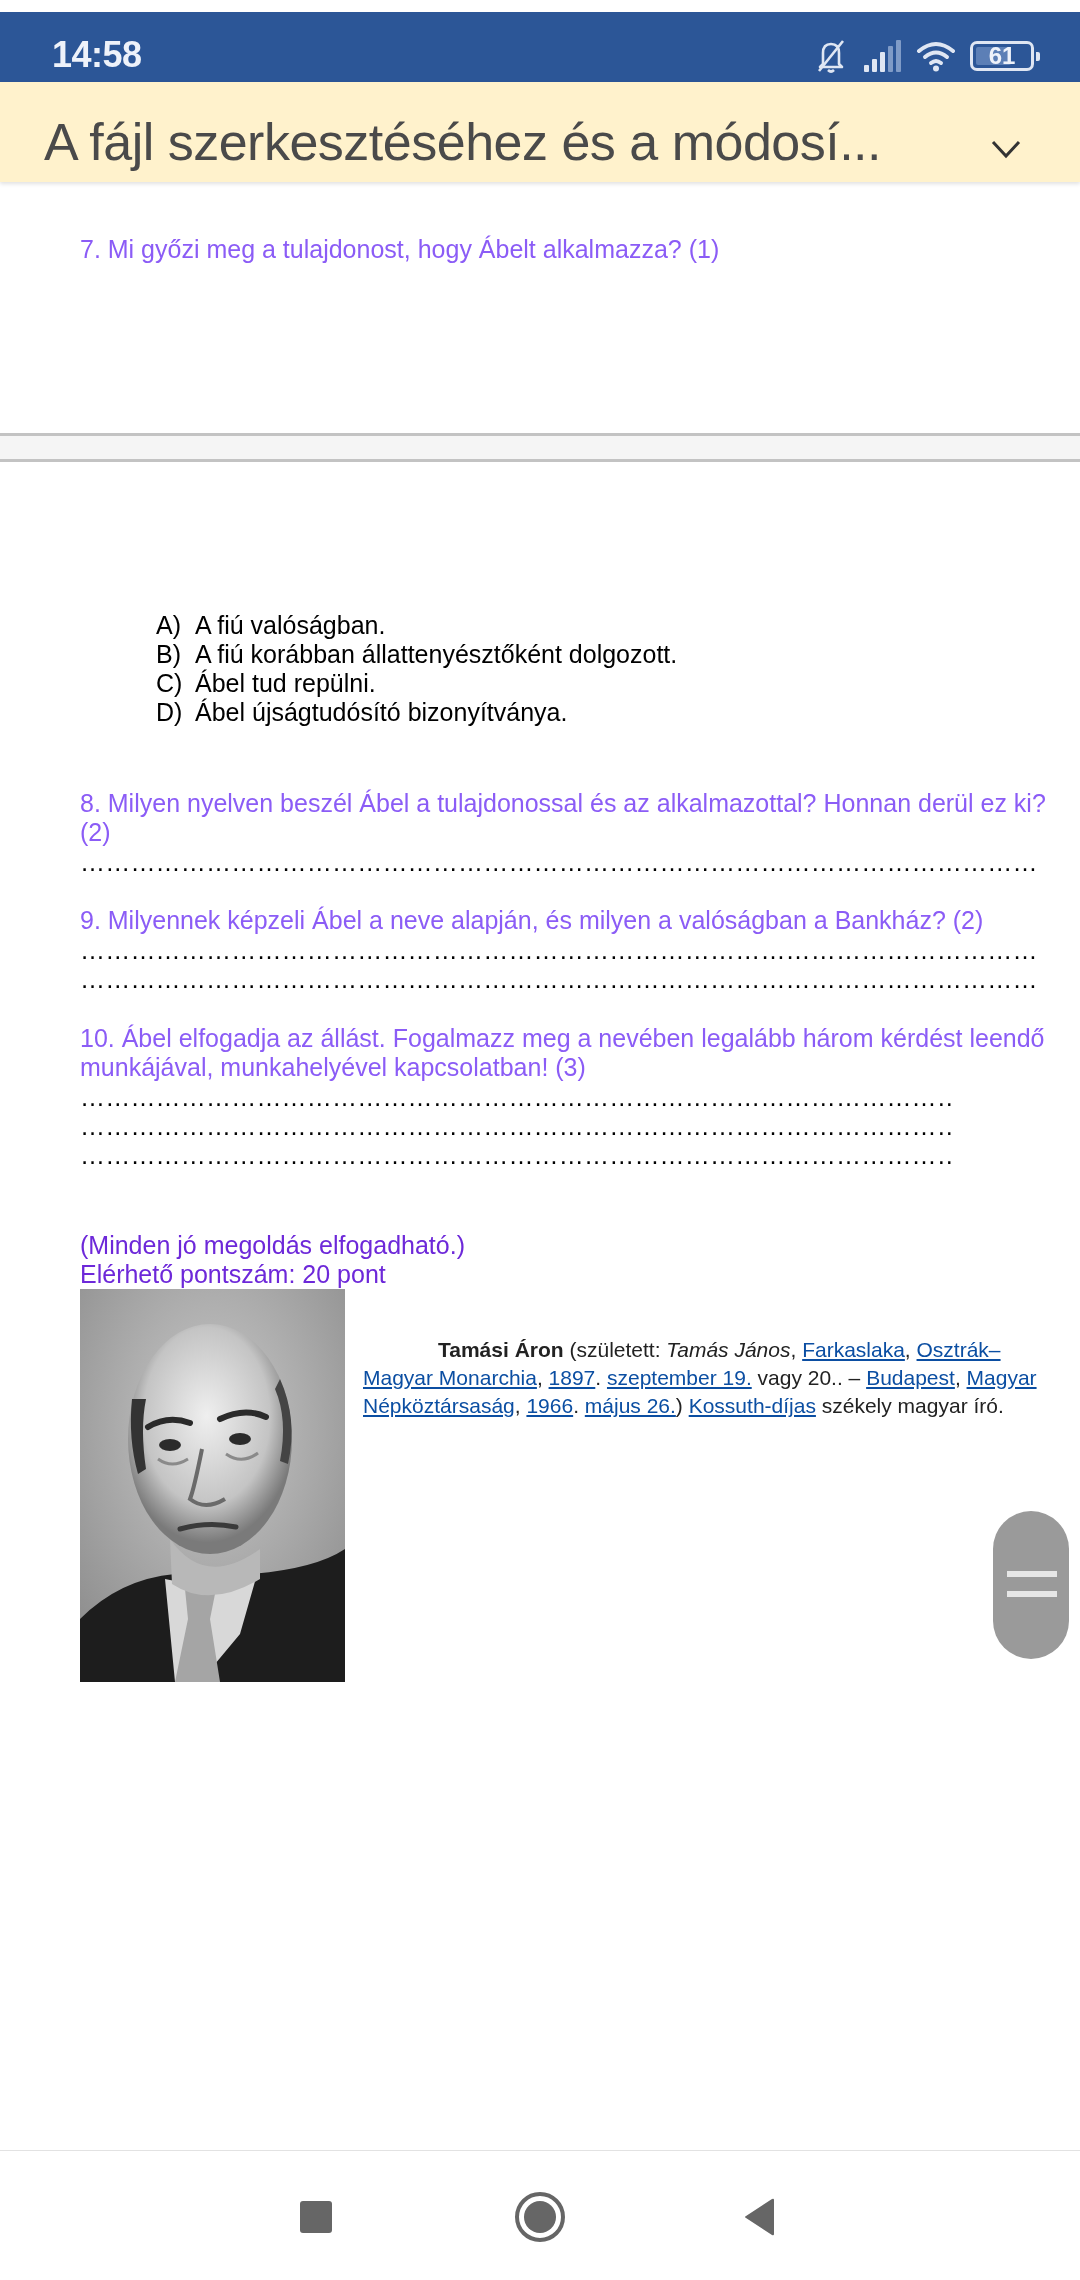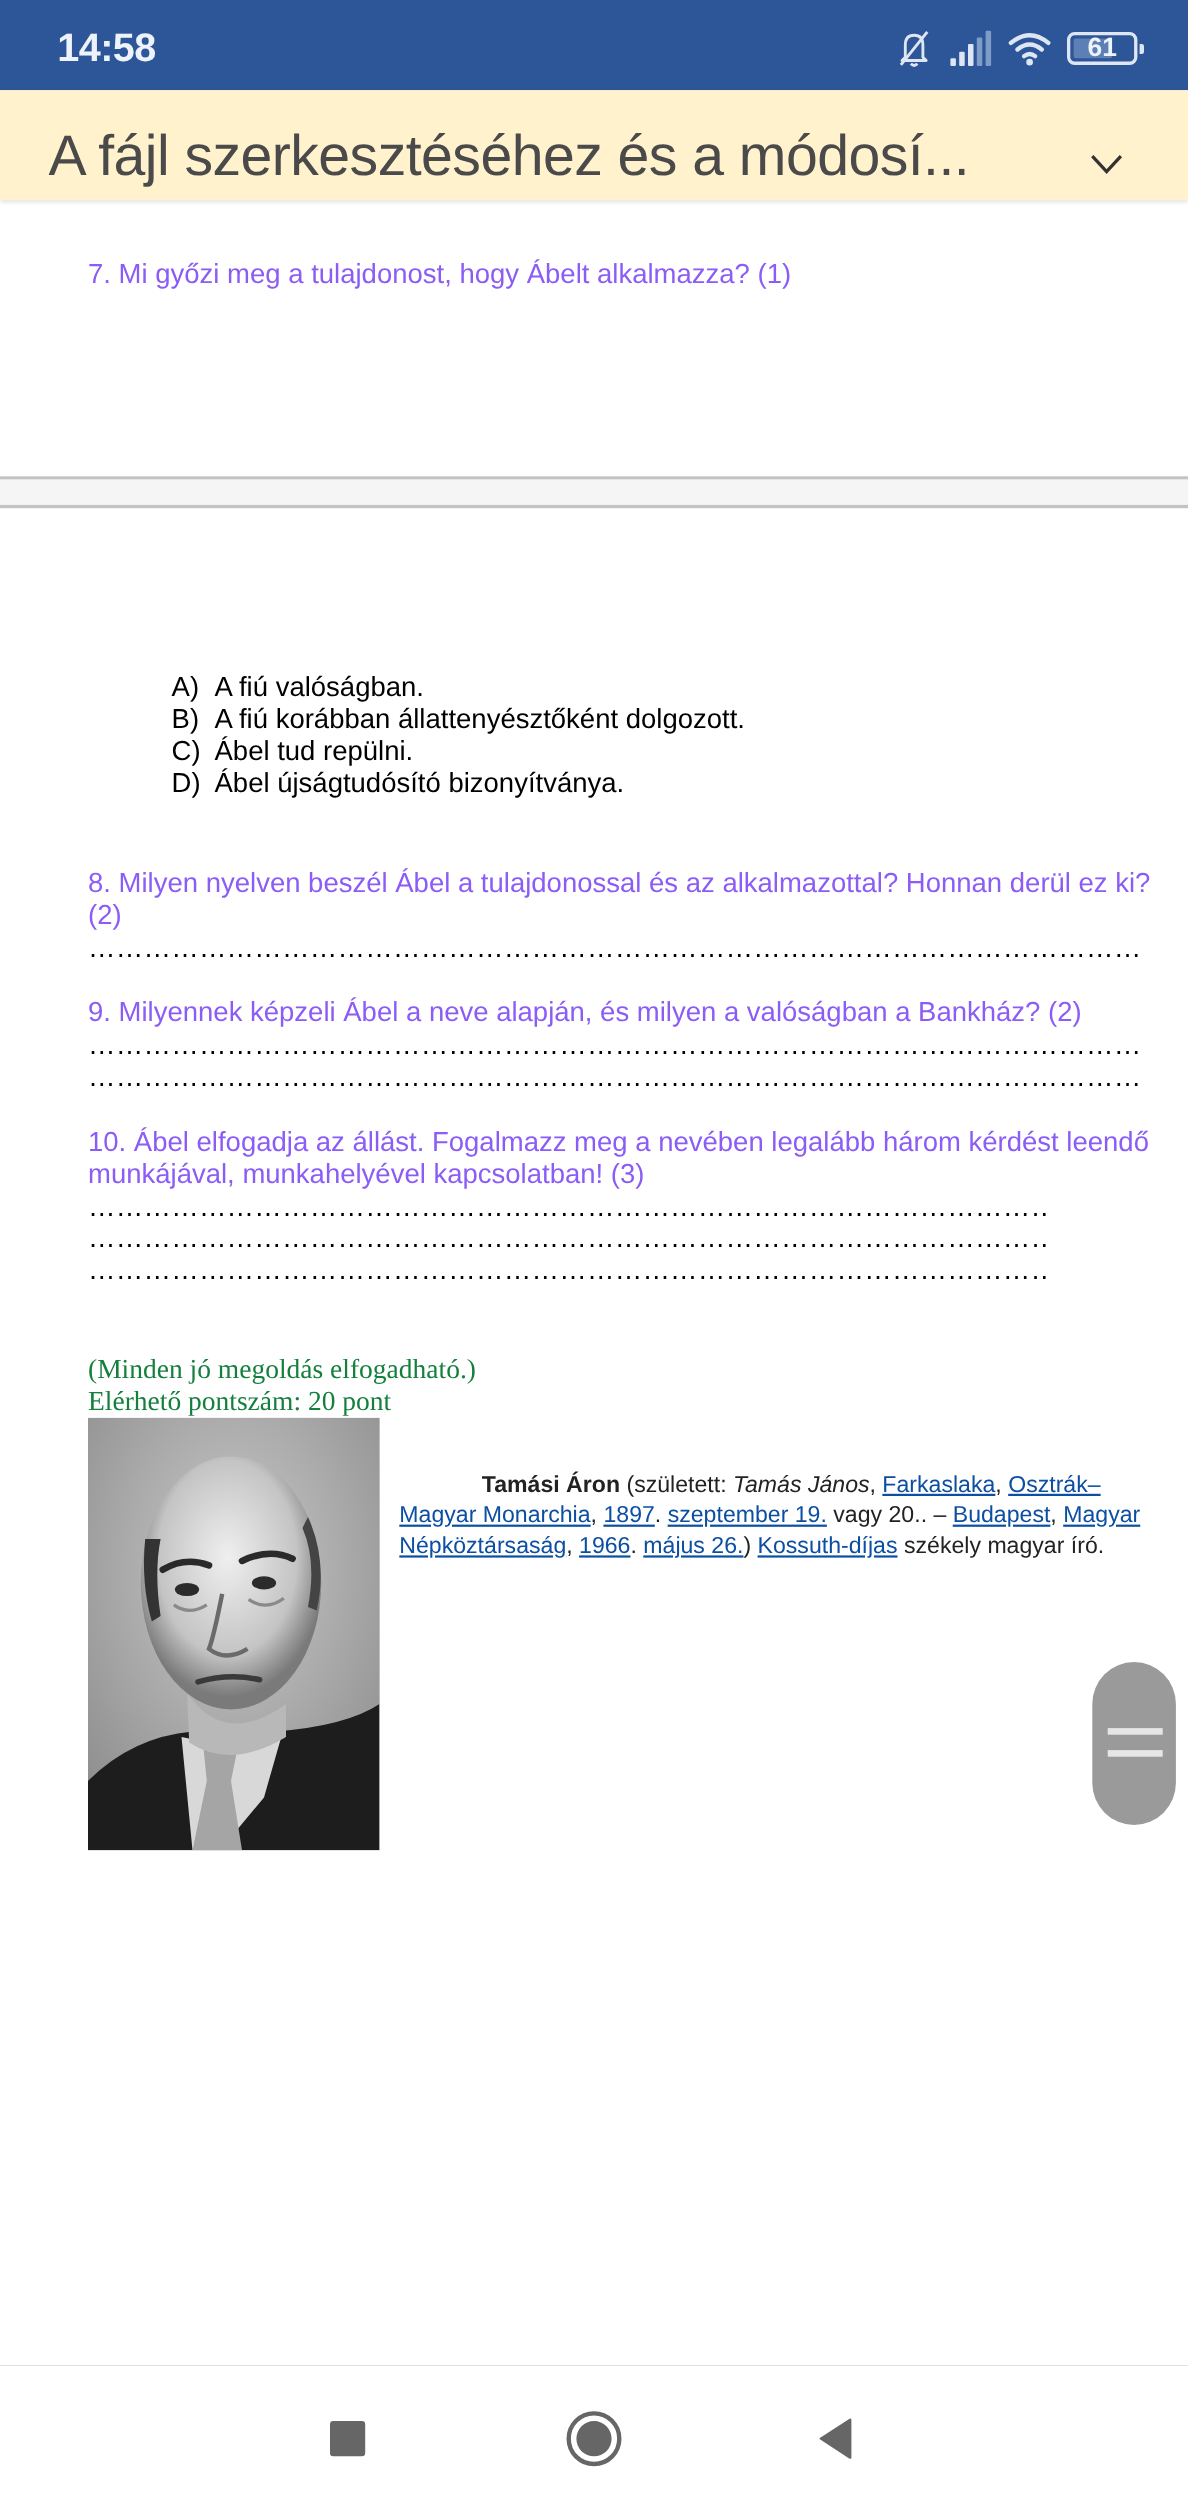--- a/index.html
+++ b/index.html
@@ -1,20 +1,20 @@
 <!DOCTYPE html>
 <html><head>
 <meta charset="utf-8">
 <style>
   * { box-sizing: border-box; margin: 0; padding: 0; }
   html, body { width: 1080px; height: 2280px; background: #ffffff; overflow: hidden; }
   body { position: relative; font-family: "Liberation Sans", sans-serif; color: #000; }
 
   .status-bar {
-    position: absolute; left: 0; top: 0; width: 1080px; height: 82px;
+    position: absolute; left: 0; top: 12px; width: 1080px; height: 82px;
     background: #2c5697; color: #fff;
   }
   .status-time {
     position: absolute; left: 52px; top: 22px; font-size: 36px; font-weight: bold;
     letter-spacing: -0.5px; color: #eef2fa;
   }
   .status-icons { position: absolute; right: 46px; top: 24px; height: 40px; display: flex; align-items: center; gap: 14px; }
   .status-icons svg { display: block; }
   .battery {
     position: relative; width: 64px; height: 30px; border: 3px solid #dfe6f3; border-radius: 7px;
@@ -43,21 +43,21 @@
   .dots { position: absolute; left: 80px; font-size: 25px; line-height: 29px; color: #000; white-space: nowrap; overflow: hidden; letter-spacing: 0.2px; }
 
   .page-break-1 { position: absolute; left: 0; top: 433px; width: 1080px; height: 3px; background: #c3c3c3; }
   .page-break-band { position: absolute; left: 0; top: 436px; width: 1080px; height: 23px; background: #f5f5f5; }
   .page-break-2 { position: absolute; left: 0; top: 459px; width: 1080px; height: 3px; background: #c3c3c3; }
 
   .options { position: absolute; left: 156px; top: 611px; font-size: 25px; line-height: 29px; }
   .option { display: flex; }
   .option-letter { width: 39px; }
 
-  .note { position: absolute; left: 80px; font-size: 25px; line-height: 29px; color: #15803d; font-family: Liberation Serif, serif; }
+  .note { position: absolute; left: 80px; font-size: 25px; line-height: 29px; color: #6d28d9; }
 
   .portrait {
     position: absolute; left: 80px; top: 1289px; width: 265px; height: 393px; overflow: hidden;
     background: #8a8a8a;
   }
 
   .bio {
     position: absolute; left: 363px; top: 1336px; width: 700px; font-size: 21px; line-height: 28px; color: #222;
   }
   .bio .indent { display: inline-block; width: 75px; }

